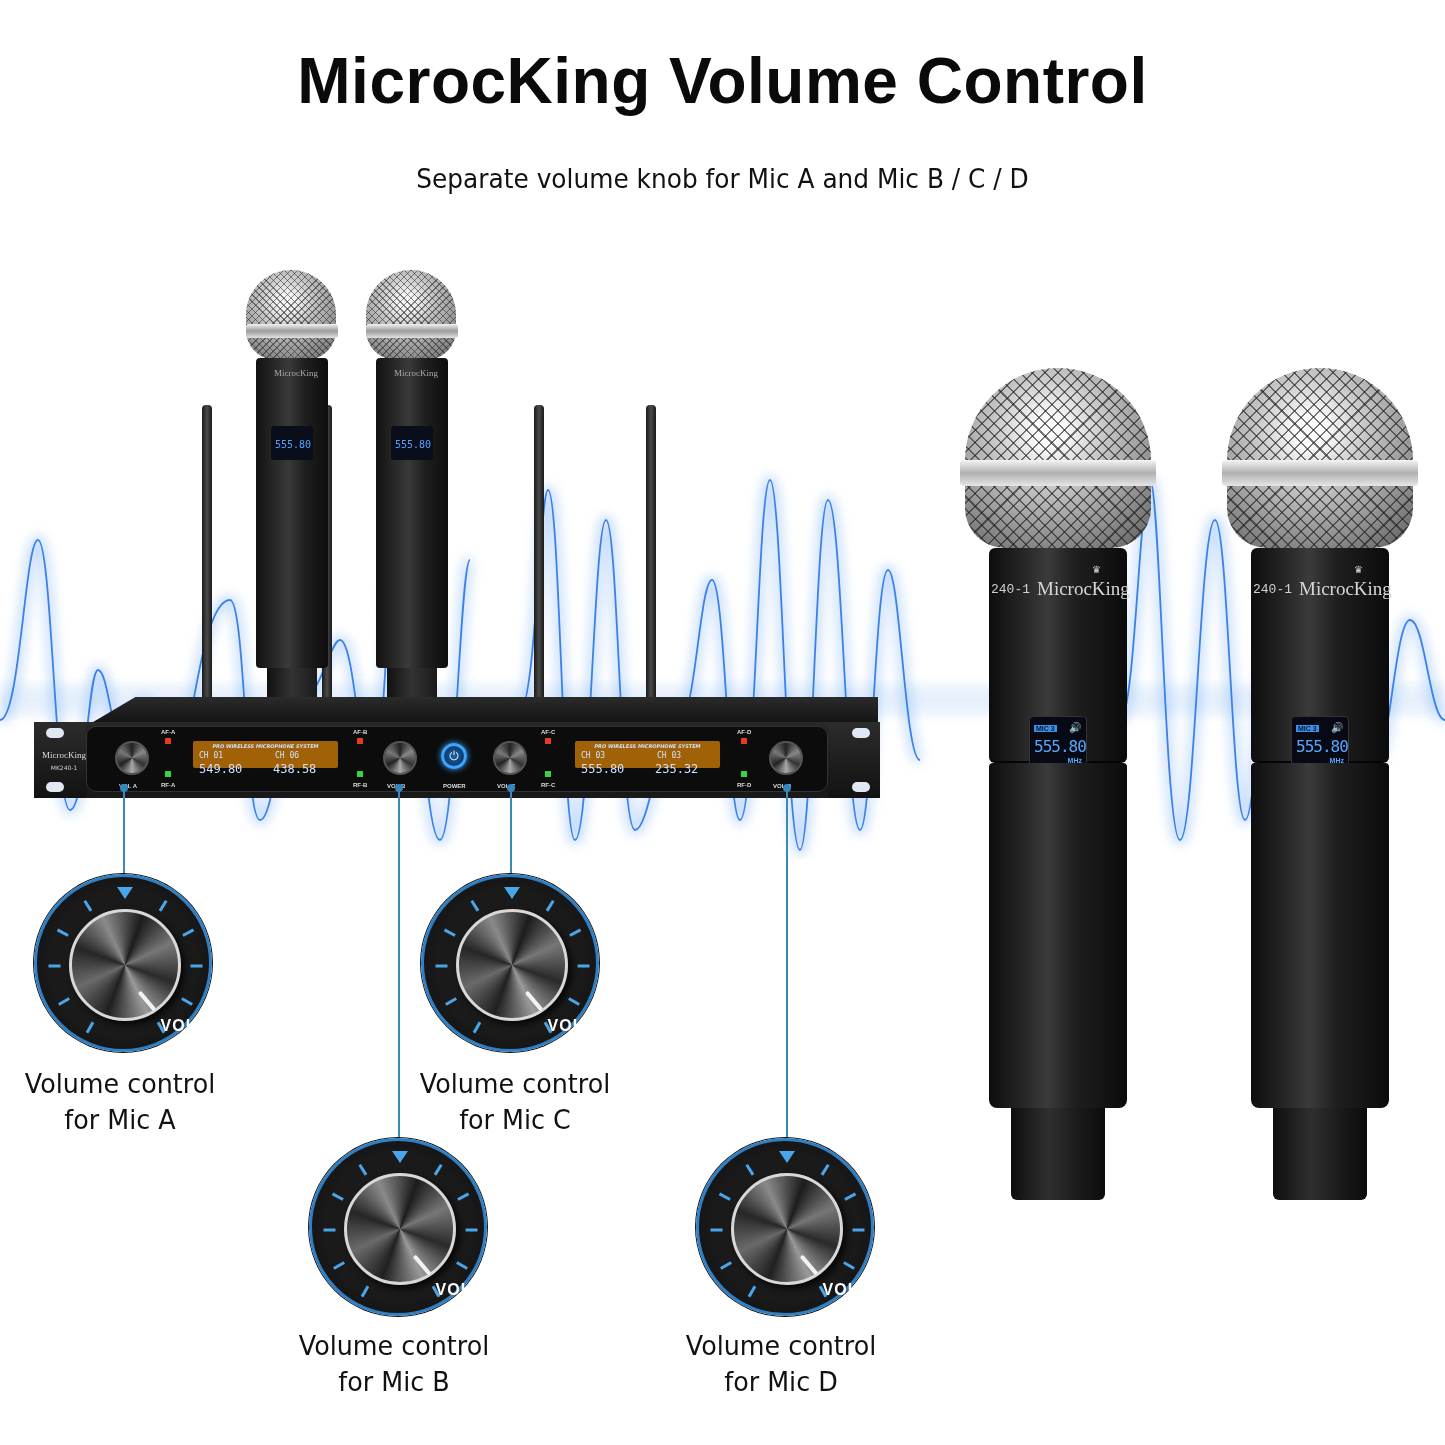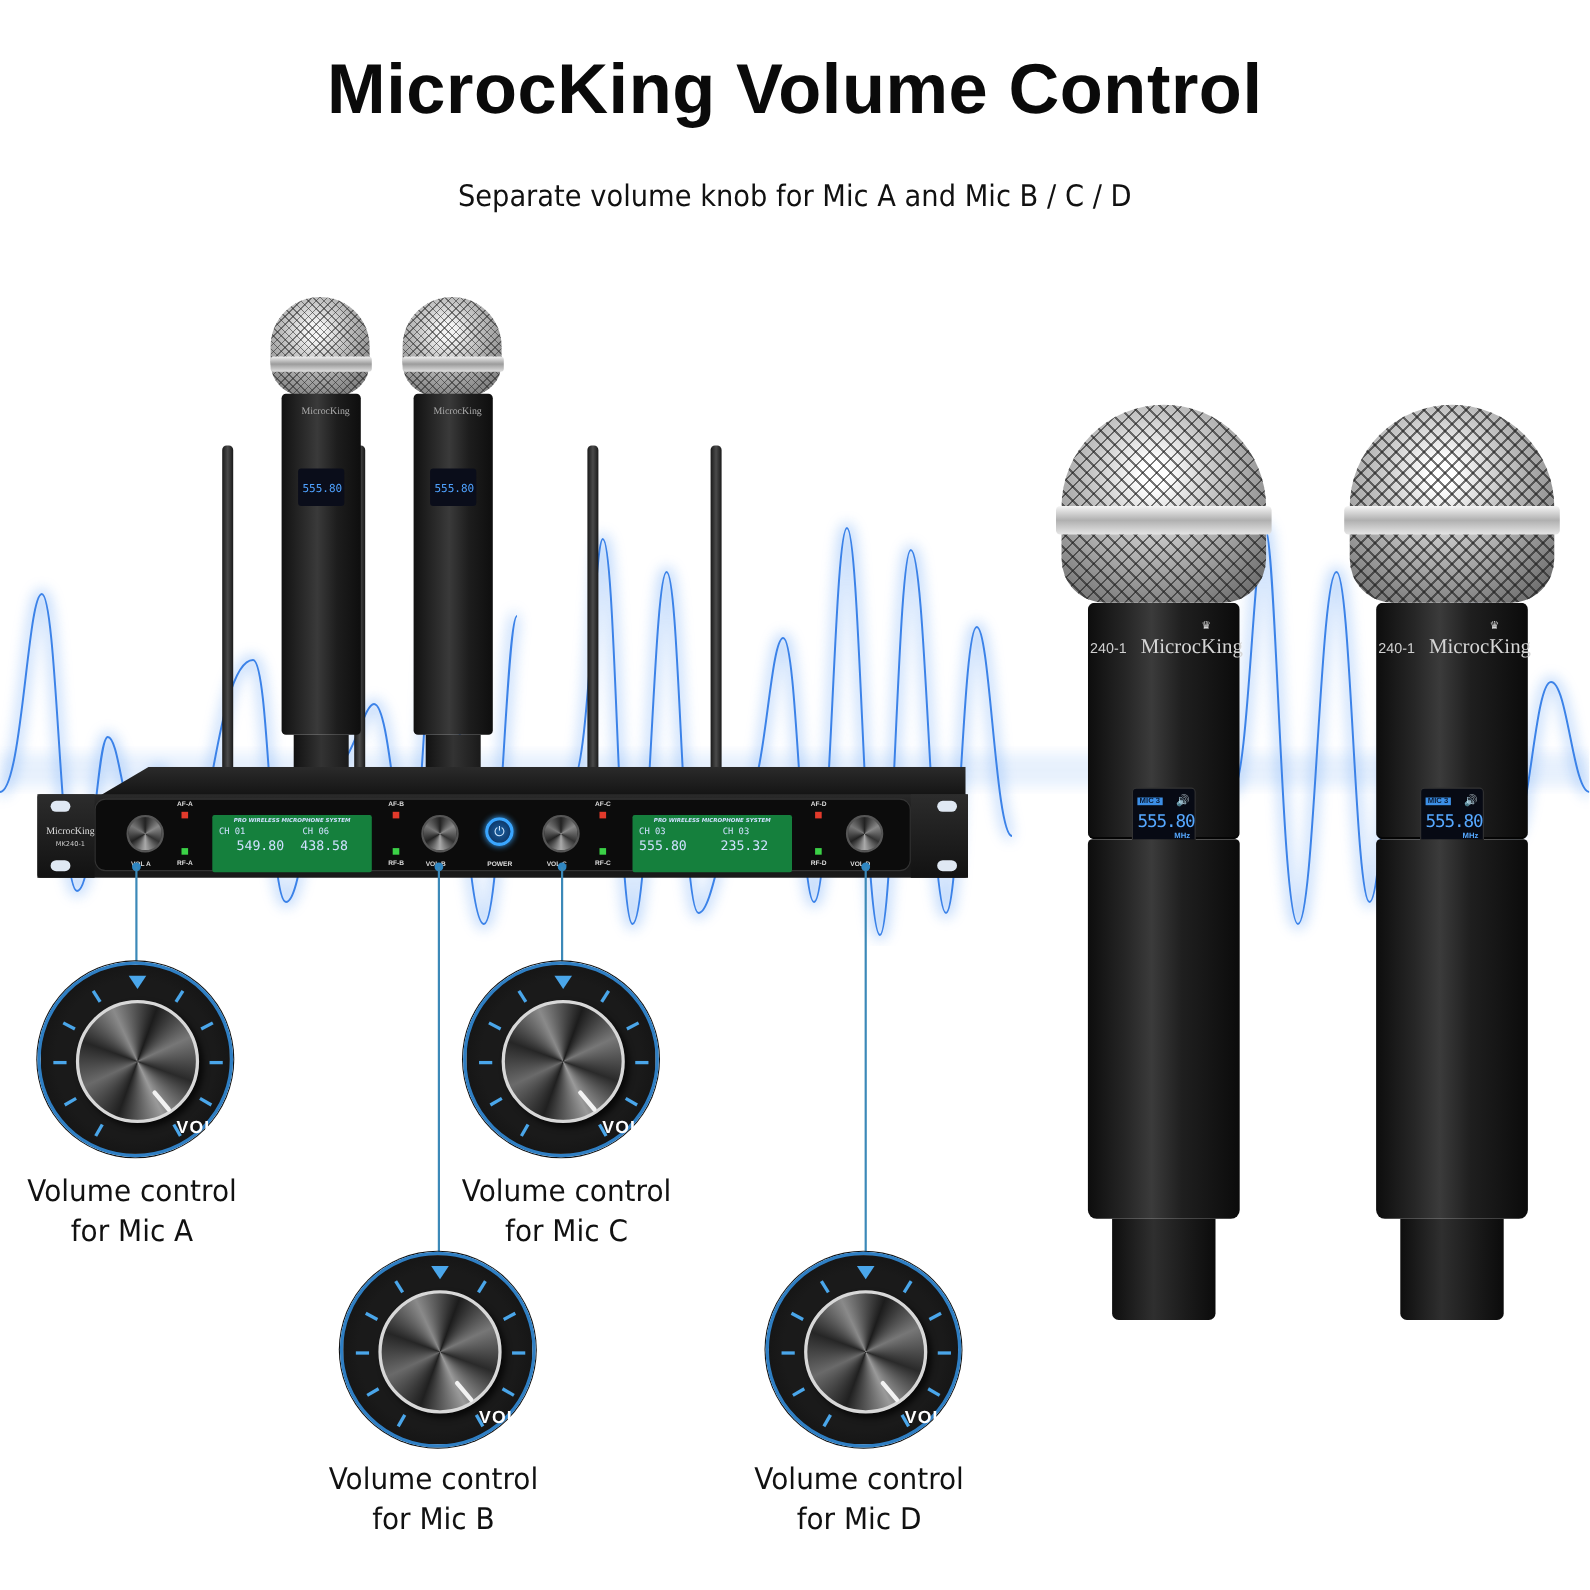--- a/index.html
+++ b/index.html
@@ -42,21 +42,21 @@
   .ear { position: absolute; top: 0; width: 52px; height: 76px; background: linear-gradient(180deg,#2c2c2c,#121212); }
   .ear .hole { position: absolute; width: 18px; height: 10px; border-radius: 5px; background: #dfe8f3; left: 12px; }
   .panel { position: absolute; left: 52px; top: 4px; width: 742px; height: 66px; background: #0c0c0c; border-radius: 10px; border: 1px solid #333; }
   .rk-brand { position: absolute; left: 8px; top: 28px; font-family: "Liberation Serif", serif; font-size: 9px; color: #ddd; width: 44px; text-align: center; }
   .rk-model { position: absolute; left: 8px; top: 42px; font-size: 6px; color: #ccc; width: 44px; text-align: center; }
   .rk-knob { position: absolute; width: 34px; height: 34px; border-radius: 50%;
     background: conic-gradient(#222,#888,#333,#aaa,#222,#777,#222); border: 2px solid #555; }
   .rk-label { position: absolute; font-size: 6px; color: #ddd; font-weight: bold; font-family: "Liberation Sans", sans-serif; }
   .led { position: absolute; width: 6px; height: 6px; }
   .led.red { background: #e23a2b; } .led.green { background: #3bd147; }
-  .lcd-big { position: absolute; width: 145px; height: 52px; background: #15803d; border-radius: 2px; color: #cfe0ff; }
+  .lcd-big { position: absolute; width: 145px; height: 27px; background: #a16207; border-radius: 2px; color: #cfe0ff; }
   .lcd-big .hdr { position: absolute; top: 2px; left: 0; width: 100%; text-align: center; font-size: 5px; font-style: italic; font-weight: bold; }
   .lcd-big .ch { position: absolute; top: 10px; font-size: 8px; font-family: "DejaVu Sans Mono", monospace; }
   .lcd-big .fq { position: absolute; top: 21px; font-size: 12px; font-family: "DejaVu Sans Mono", monospace; }
   .power { position: absolute; width: 26px; height: 26px; border-radius: 50%; border: 3px solid #3aa6ff;
     background: radial-gradient(circle,#1b5fa0,#0a2b55); color: #cfe8ff; font-size: 12px; text-align: center; line-height: 20px; box-shadow: 0 0 6px #3aa6ff; }
 
   
   .line { position: absolute; width: 2px; background: #3c89b8; }
   .dot { position: absolute; width: 8px; height: 8px; border-radius: 50%; background: #2f86c2; }
 
@@ -82,21 +82,21 @@
     background: repeating-linear-gradient(45deg, rgba(30,30,30,.6) 0 1.5px, transparent 1.5px 9px),
                 repeating-linear-gradient(-45deg, rgba(30,30,30,.6) 0 1.5px, transparent 1.5px 9px); }
   .bmic .ring { width: 196px; height: 26px; margin-top: -88px; position: relative;
     background: linear-gradient(180deg,#f5f5f5,#b0b0b0 50%,#e6e6e6); border-radius: 4px; }
   .bmic .body { width: 138px; margin: 0 auto; border-radius: 6px; position: relative;
     background: linear-gradient(90deg,#0d0d0d 0%,#262626 25%,#3b3b3b 42%,#1f1f1f 62%,#0b0b0b 100%); }
   .bmic .upper { height: 215px; border-bottom: 2px solid #050505; margin-top: 62px; }
   .bmic .lower { height: 345px; border-radius: 4px 4px 8px 8px; }
   .bmic .tail { width: 94px; height: 92px; margin: 0 auto; border-radius: 0 0 6px 6px;
     background: linear-gradient(90deg,#0e0e0e,#2f2f2f 40%,#1c1c1c 70%,#0b0b0b); }
-  .bmic .model { position: absolute; top: 34px; left: 2px; font-family: Liberation Sans, sans-serif; font-size: 13px; color: #cfcfcf; }
+  .bmic .model { position: absolute; top: 34px; left: 2px; font-family: Liberation Mono, monospace; font-size: 13px; color: #cfcfcf; }
   .bmic .brand { position: absolute; top: 30px; left: 48px; font-family: "Liberation Serif", serif; font-size: 19px; color: #d6d6d6; }
   .bmic .crown { position: absolute; top: 16px; left: 103px; font-size: 10px; color: #d6d6d6; }
   .bmic .lcd { position: absolute; top: 168px; left: 40px; width: 58px; height: 60px; background: #070a14; border-radius: 4px; border: 1px solid #333; }
   .bmic .lcd .mic { position: absolute; top: 8px; left: 4px; font-size: 7px; font-weight: bold; background: #3c8fe6; color: #0a1a33; padding: 0 2px; font-family: "Liberation Sans", sans-serif; }
   .bmic .lcd .spk { position: absolute; top: 5px; right: 4px; font-size: 10px; color: #56a8ff; }
   .bmic .lcd .freq { position: absolute; top: 20px; left: 4px; font-family: "DejaVu Sans Mono", monospace; font-size: 16px; color: #56a8ff; letter-spacing: -1px; }
   .bmic .lcd .mhz { position: absolute; top: 40px; right: 4px; font-size: 7px; font-weight: bold; color: #56a8ff; font-family: "Liberation Sans", sans-serif; }
   .bmic .switch { position: absolute; top: 240px; left: 40px; width: 52px; height: 26px; background: #1a1a1a; border: 2px solid #3a3a3a; border-radius: 3px; }
   .bmic .switch span { position: absolute; left: 4px; top: 3px; width: 40px; height: 14px; background: linear-gradient(180deg,#555,#2a2a2a); font-size: 8px; color: #777; text-align: center; line-height: 18px; }
 </style>
@@ -172,21 +172,21 @@
     <span class="rk-label" style="left:32px; top:56px;">VOL A</span>
     <span class="rk-label" style="left:74px; top:2px;">AF-A</span>
     <div class="led red" style="left:78px; top:11px;"></div>
     <div class="led green" style="left:78px; top:44px;"></div>
     <span class="rk-label" style="left:74px; top:55px;">RF-A</span>
 
     <div class="lcd-big" style="left:106px; top:14px;">
       <div class="hdr">PRO WIRELESS MICROPHONE SYSTEM</div>
       <span class="ch" style="left:6px;">CH 01</span>
       <span class="ch" style="left:82px;">CH 06</span>
-      <span class="fq" style="left:6px;margin-left:16px;">549.80</span>
+      <span class="fq" style="left:6px;">549.80</span>
       <span class="fq" style="left:80px;">438.58</span>
     </div>
 
     <span class="rk-label" style="left:266px; top:2px;">AF-B</span>
     <div class="led red" style="left:270px; top:11px;"></div>
     <div class="led green" style="left:270px; top:44px;"></div>
     <span class="rk-label" style="left:266px; top:55px;">RF-B</span>
     <div class="rk-knob" style="left:296px; top:14px;"></div>
     <span class="rk-label" style="left:300px; top:56px;">VOL B</span>
 

